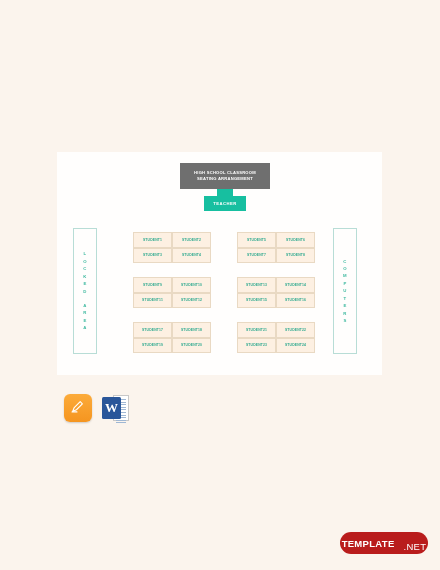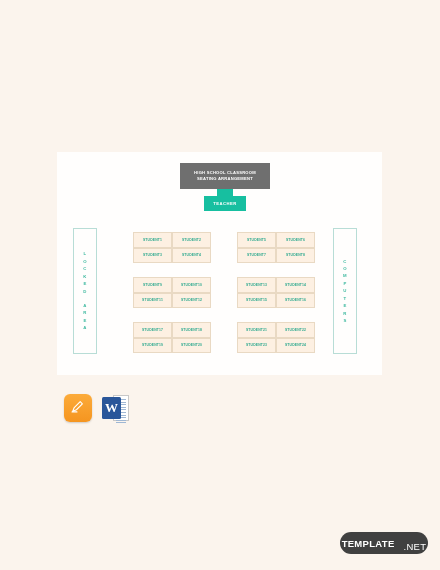--- a/index.html
+++ b/index.html
@@ -205,21 +205,21 @@
     font-family: "Liberation Serif", serif;
   }
 
   
   #watermark {
     position: absolute;
     right: 12px;
     bottom: 16px;
     width: 88px;
     height: 22px;
-    background: #404040;
+    background: #b91c1c;
     border-radius: 11px;
     display: flex;
     align-items: center;
     justify-content: center;
     gap: 9px;
   }
   #watermark span {
     font-size: 9.5px;
     letter-spacing: 0.3px;
     color: #ffffff;

